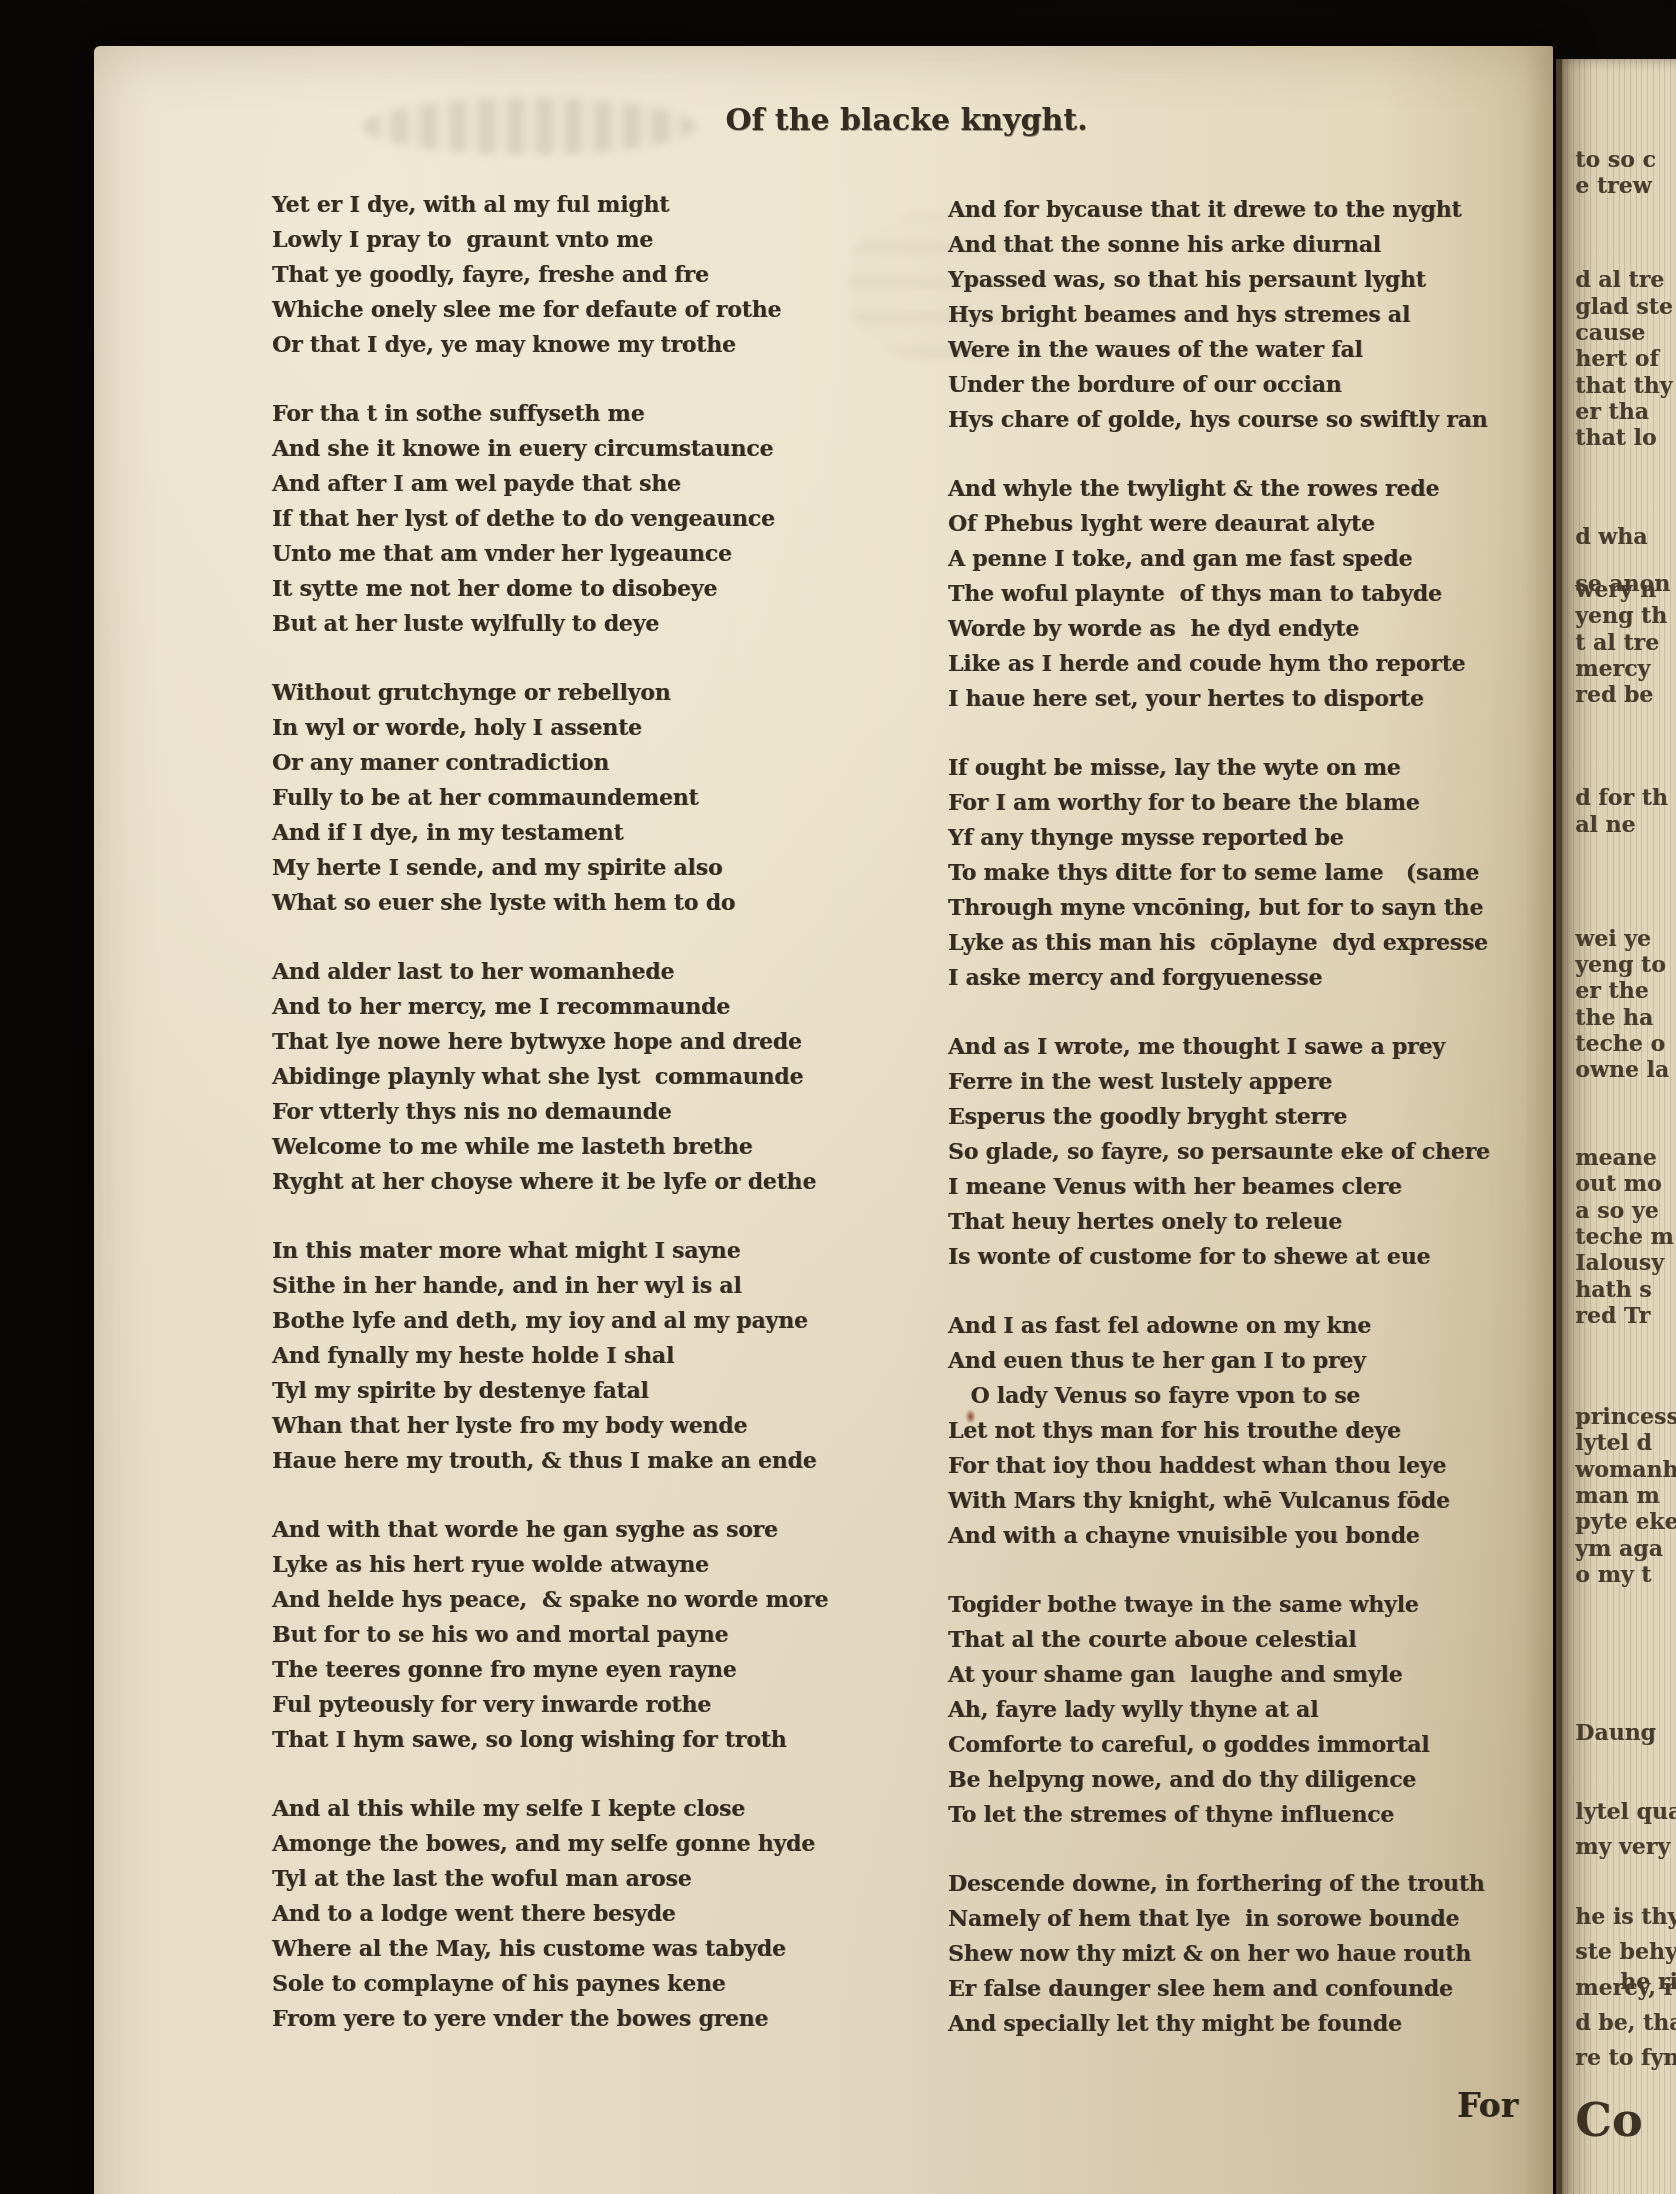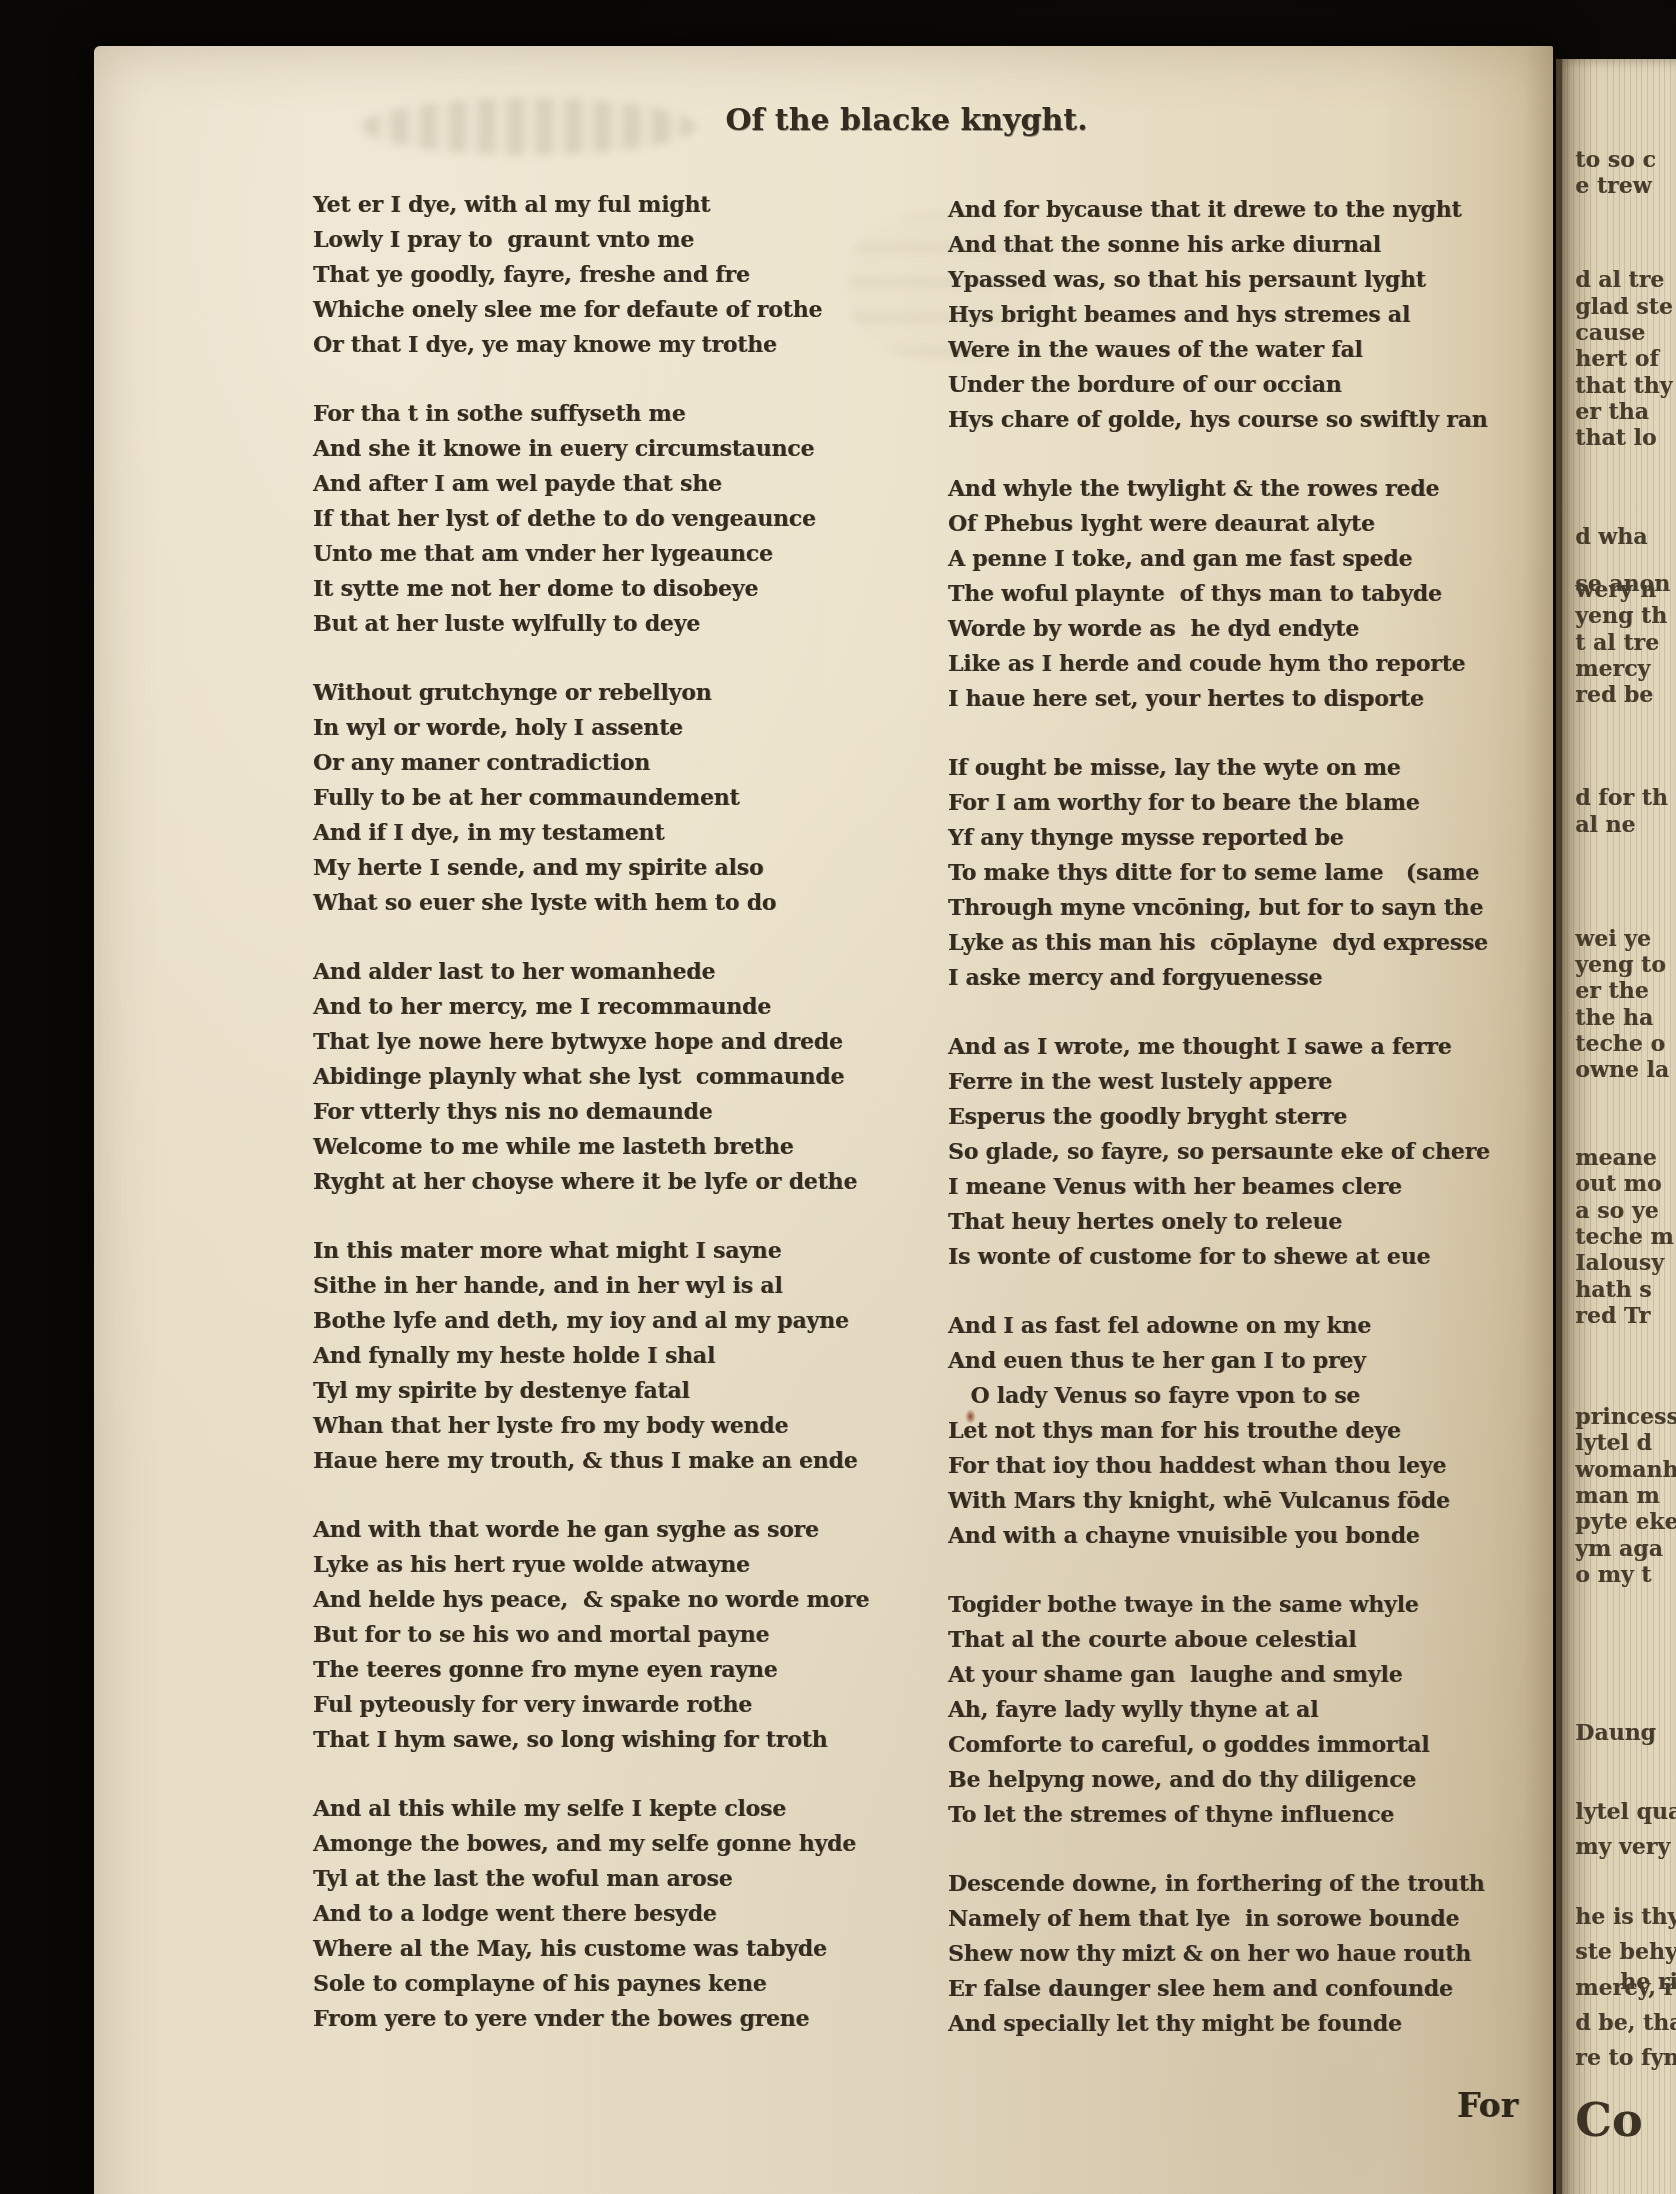--- a/index.html
+++ b/index.html
@@ -24,21 +24,21 @@
   }
   .header{
     position:absolute;left:176px;top:56px;width:1273px;margin:0;
     text-align:center;
     font-size:30px;font-weight:700;color:#342c20;
     letter-spacing:0px;
     text-shadow:0.7px 0.7px 0.4px rgba(52,44,32,.45);
     white-space:nowrap;
   }
   .col{position:absolute;}
-  .col-left{left:178px;top:141px;margin-left:41px;}
+  .col-left{left:178px;top:141px;}
   .col-right{left:854px;top:146px;}
   .stanza{margin:0 0 34px 0;}
   .line{
     font-size:22px;line-height:35px;font-weight:700;
     color:#342c20;white-space:pre;
     letter-spacing:-0.2px;
     text-shadow:0.7px 0.4px 0.4px rgba(52,44,32,.40);
   }
   .catchword{
     position:absolute;left:1363px;top:2040px;
@@ -184,21 +184,21 @@
         <div class="stanza">
           <div class="line">If ought be misse, lay the wyte on me</div>
           <div class="line">For I am worthy for to beare the blame</div>
           <div class="line">Yf any thynge mysse reported be</div>
           <div class="line">To make thys ditte for to seme lame   (same</div>
           <div class="line">Through myne vncōning, but for to sayn the</div>
           <div class="line">Lyke as this man his  cōplayne  dyd expresse</div>
           <div class="line">I aske mercy and forgyuenesse</div>
         </div>
         <div class="stanza">
-          <div class="line">And as I wrote, me thought I sawe a ferre</div>
+          <div class="line">And as I wrote, me thought I sawe a prey</div>
           <div class="line">Ferre in the west lustely appere</div>
           <div class="line">Esperus the goodly bryght sterre</div>
           <div class="line">So glade, so fayre, so persaunte eke of chere</div>
           <div class="line">I meane Venus with her beames clere</div>
           <div class="line">That heuy hertes onely to releue</div>
           <div class="line">Is wonte of custome for to shewe at eue</div>
         </div>
         <div class="stanza">
           <div class="line">And I as fast fel adowne on my kne</div>
           <div class="line">And euen thus te her gan I to prey</div>

